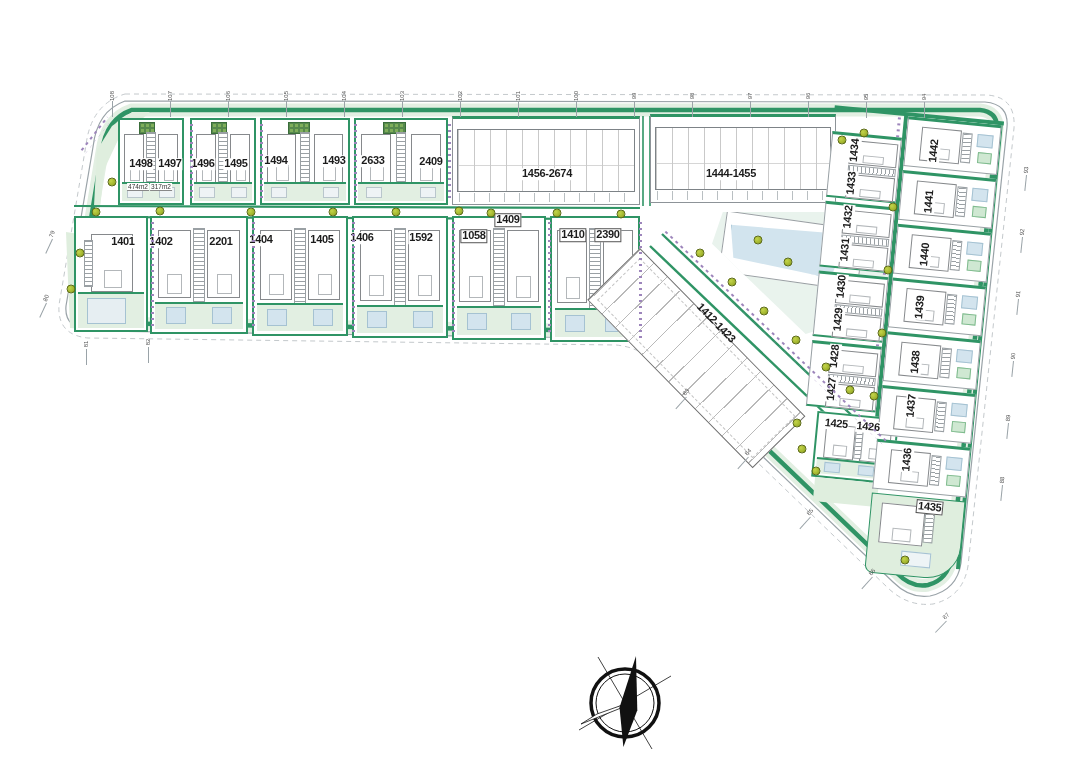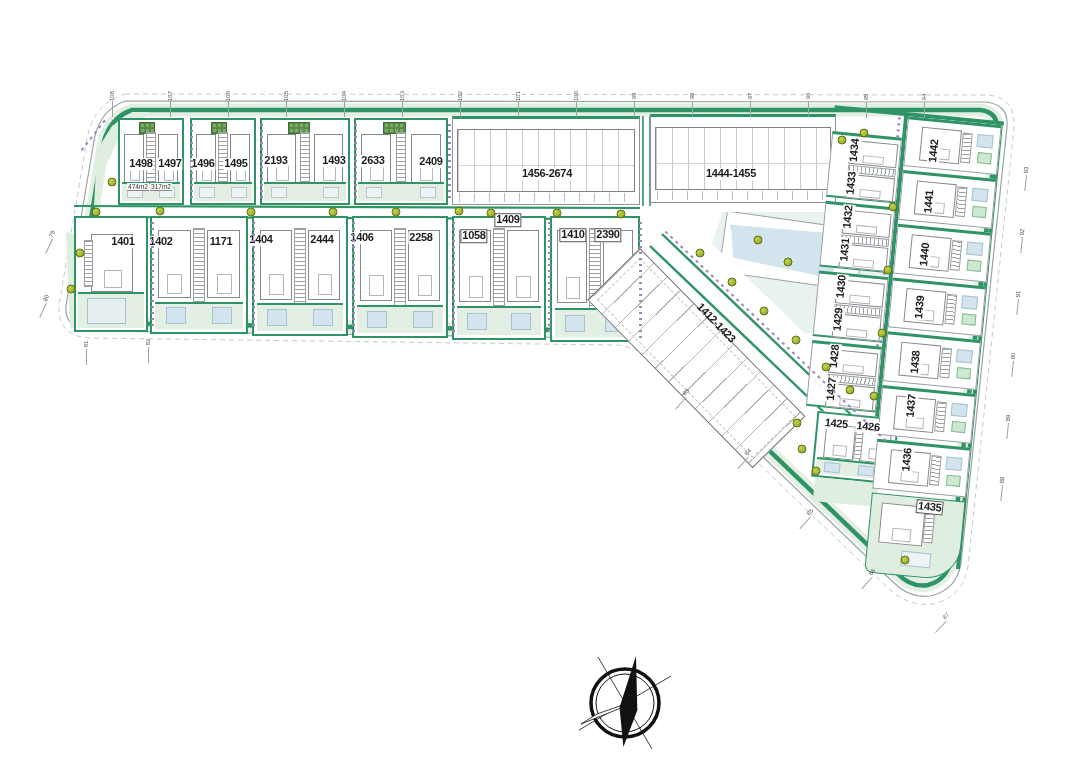--- a/index.html
+++ b/index.html
@@ -320,36 +320,36 @@
     <span class="lbl rot" style="left:145px;top:258px">1438</span>
     <span class="lbl rot" style="left:145px;top:302px">1437</span>
     <span class="lbl rot" style="left:146px;top:356px">1436</span>
     <span class="lbl boxed" style="left:173px;top:401px">1435</span>
   </div>
 
   <span class="lbl" style="left:141px;top:164px">1498</span>
   <span class="lbl" style="left:170px;top:164px">1497</span>
   <span class="lbl" style="left:203px;top:164px">1496</span>
   <span class="lbl" style="left:236px;top:164px">1495</span>
-  <span class="lbl" style="left:276px;top:161px">2193</span>
+  <span class="lbl" style="left:276px;top:161px">1494</span>
   <span class="lbl" style="left:334px;top:161px">1493</span>
   <span class="lbl" style="left:373px;top:161px">2633</span>
   <span class="lbl" style="left:431px;top:162px">2409</span>
   <span class="lbl" style="left:547px;top:174px">1456-2674</span>
   <span class="lbl" style="left:731px;top:174px">1444-1455</span>
   <span class="area" style="left:138px;top:187px">474m2</span>
   <span class="area" style="left:161px;top:187px">317m2</span>
 
   <span class="lbl" style="left:123px;top:242px">1401</span>
   <span class="lbl" style="left:161px;top:242px">1402</span>
-  <span class="lbl" style="left:221px;top:242px">1171</span>
+  <span class="lbl" style="left:221px;top:242px">2201</span>
   <span class="lbl" style="left:261px;top:240px">1404</span>
-  <span class="lbl" style="left:322px;top:240px">2444</span>
+  <span class="lbl" style="left:322px;top:240px">1405</span>
   <span class="lbl" style="left:362px;top:238px">1406</span>
-  <span class="lbl" style="left:421px;top:238px">2258</span>
+  <span class="lbl" style="left:421px;top:238px">1592</span>
   <span class="lbl boxed" style="left:474px;top:236px">1058</span>
   <span class="lbl boxed" style="left:508px;top:220px">1409</span>
   <span class="lbl boxed" style="left:573px;top:235px">1410</span>
   <span class="lbl boxed" style="left:608px;top:235px">2390</span>
   <span class="lbl diag" style="left:716px;top:323px">1412-1423</span>
 
   <svg class="compass" width="120" height="120" viewBox="-60 -60 120 120">
     <circle cx="0" cy="0" r="34" fill="none" stroke="#111" stroke-width="3.5"></circle>
     <circle cx="0" cy="0" r="29" fill="none" stroke="#111" stroke-width="1"></circle>
     <line x1="-46" y1="27" x2="46" y2="-27" stroke="#111" stroke-width="0.8"></line>

